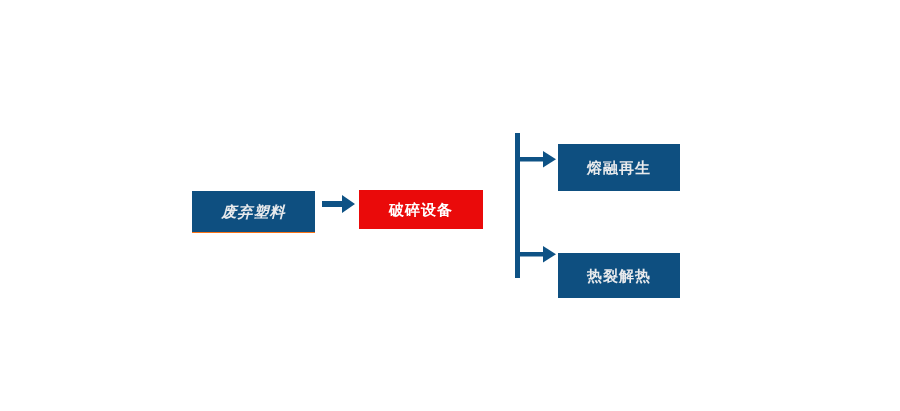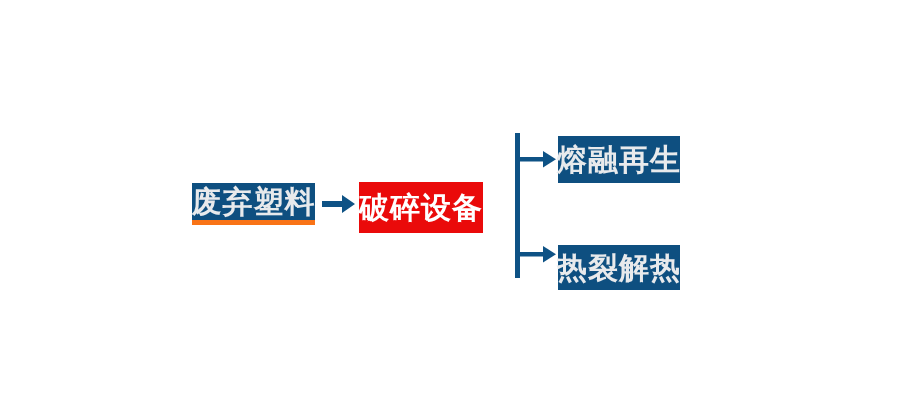--- a/index.html
+++ b/index.html
@@ -21,50 +21,52 @@
   }
 
   
   .node {
     position: absolute;
     box-sizing: border-box;
     display: flex;
     align-items: center;
     justify-content: center;
     color: #e8eaec;
-    font-size: 30px;
+    font-size: 15px;
     font-weight: 700;
     letter-spacing: 1px;
     line-height: 1;
     white-space: nowrap;
     user-select: none;
+    margin-top: 8px;
   }
   .node-blue {
     background: #0e4f80;
   }
   .node-red {
     background: #ea0a0a;
     color: #ffffff;
   }
   .node-underline-red {
-    border-bottom: 5px solid #f97316;
+    border-bottom: 1px solid #f97316;
+    font-style: italic;
   }
 
   
   #node-input {
     left: 192px;
     top: 183px;
     width: 123px;
     height: 42px;
   }
   #node-process {
     left: 359px;
     top: 182px;
     width: 124px;
-    height: 51px;
+    height: 39px;
   }
   #node-out-1 {
     left: 558px;
     top: 136px;
     width: 122px;
     height: 47px;
   }
   #node-out-2 {
     left: 558px;
     top: 245px;

